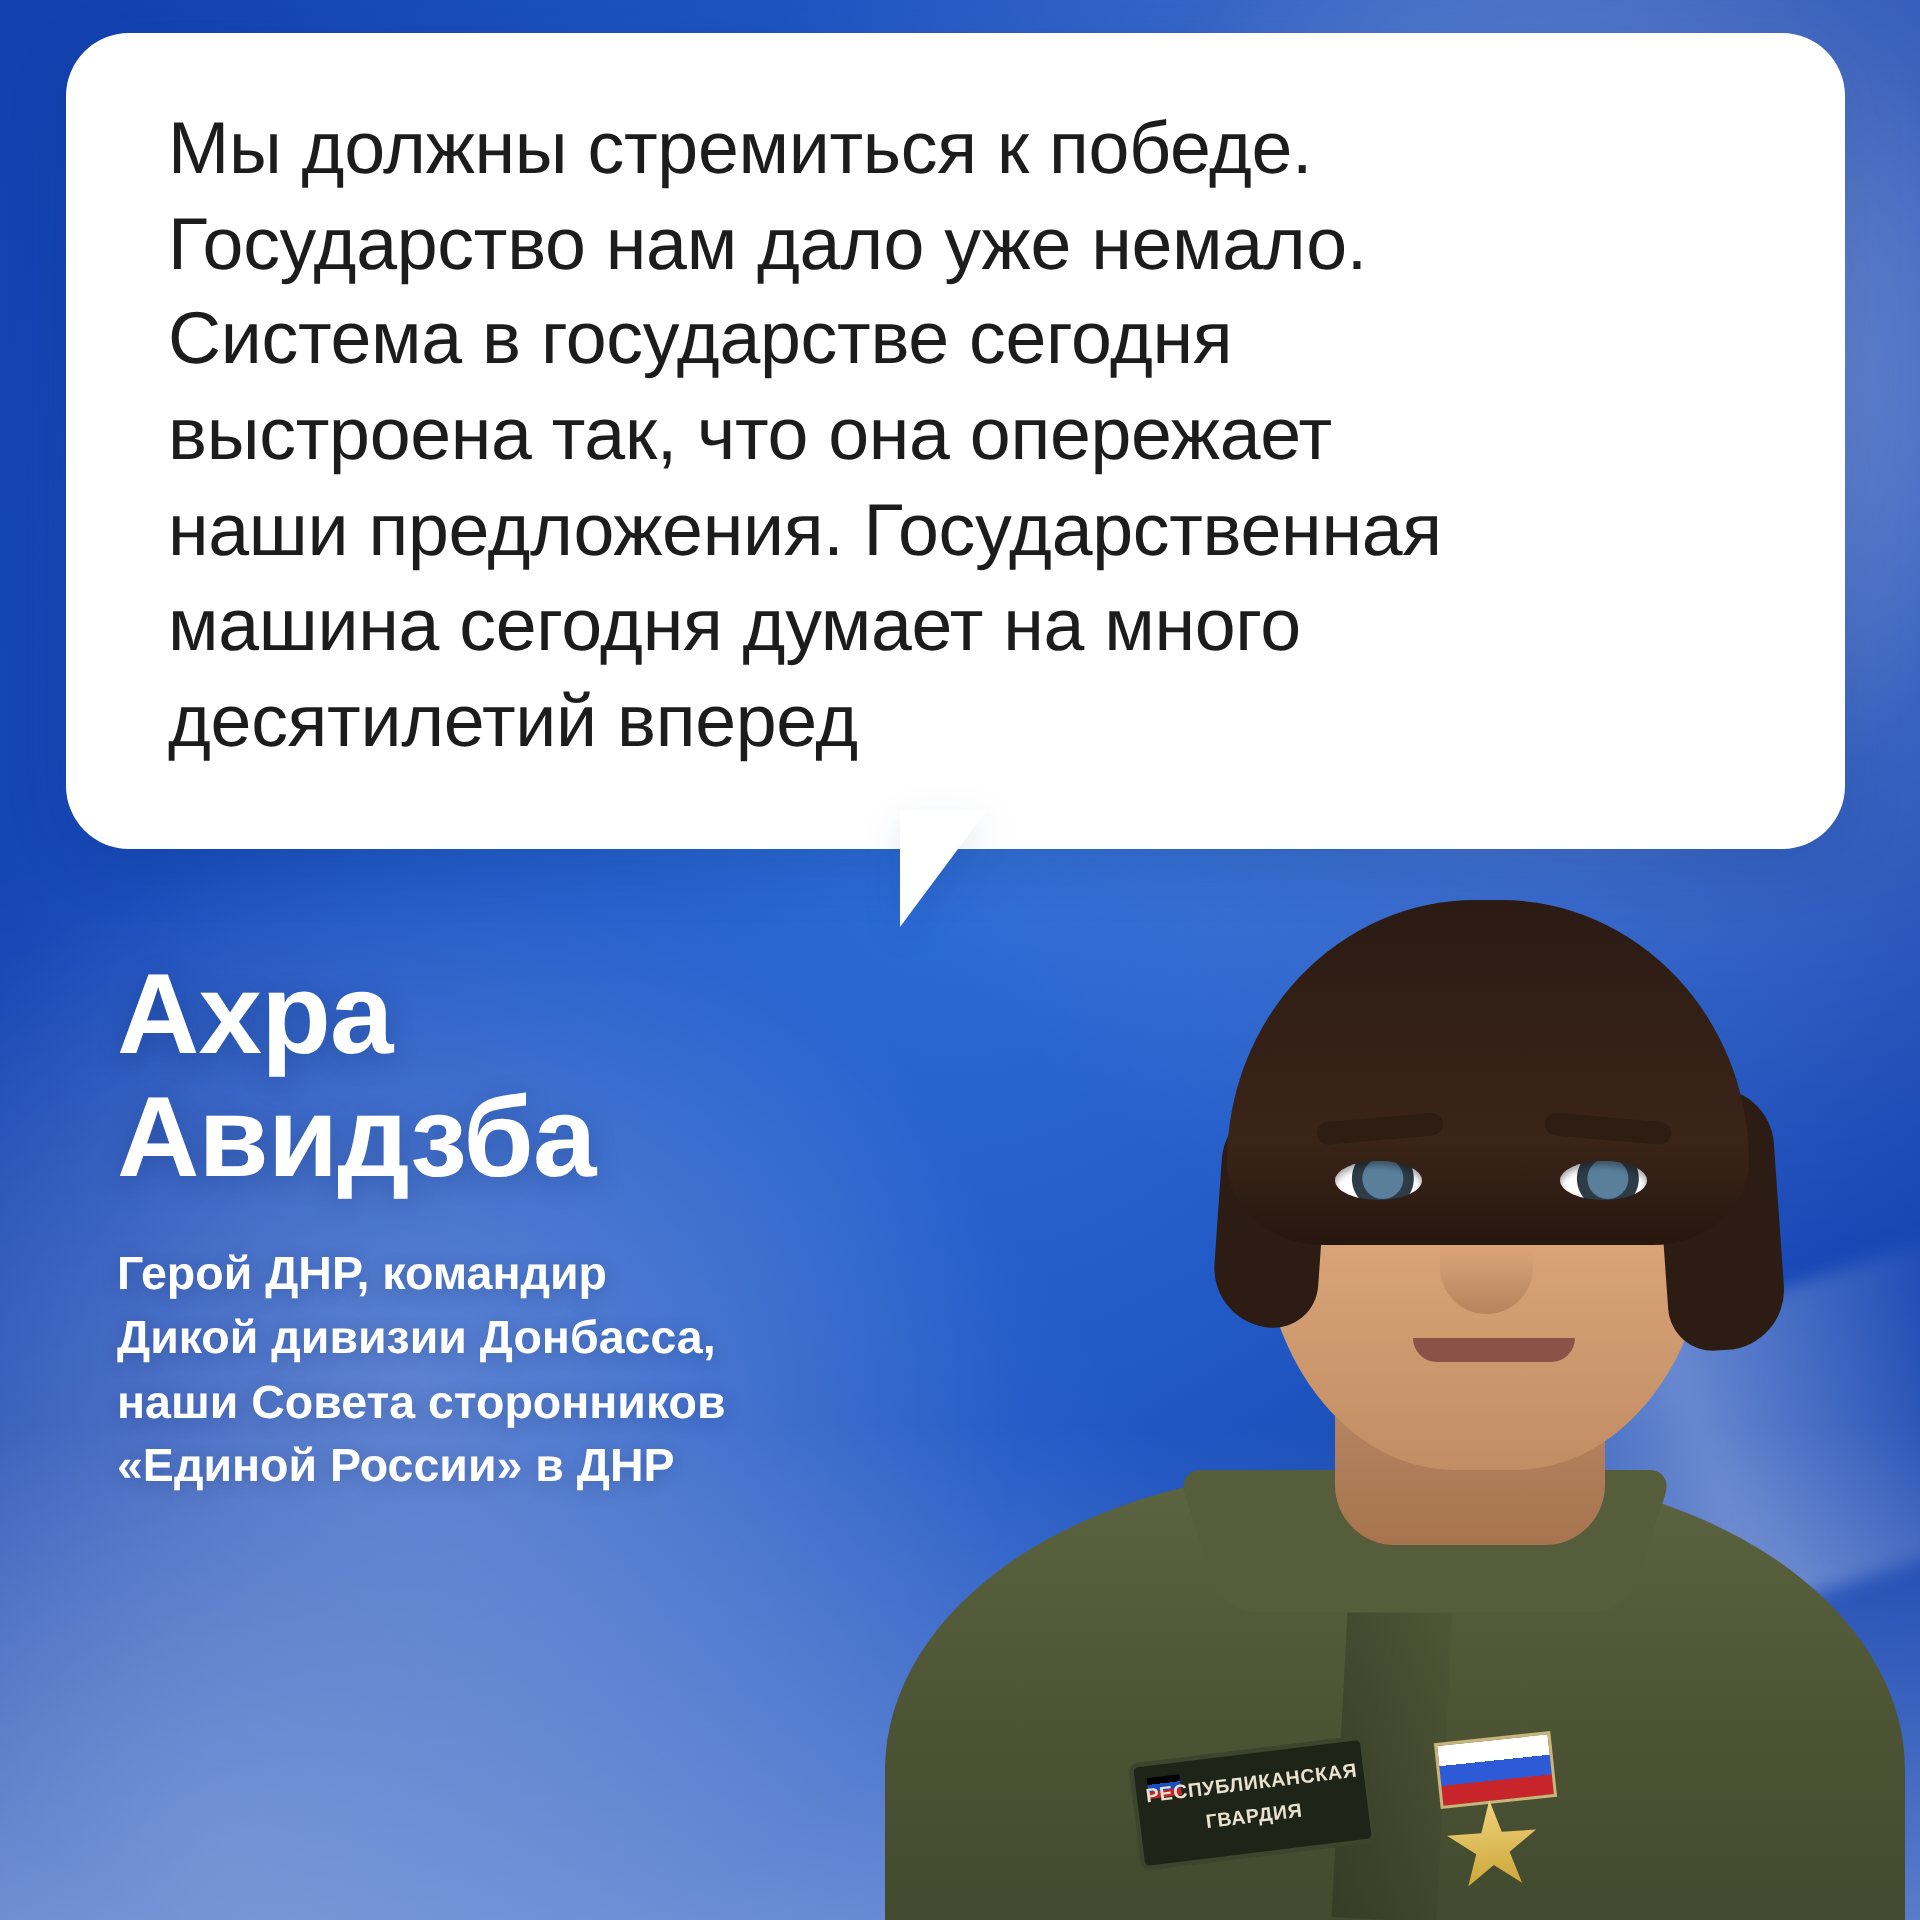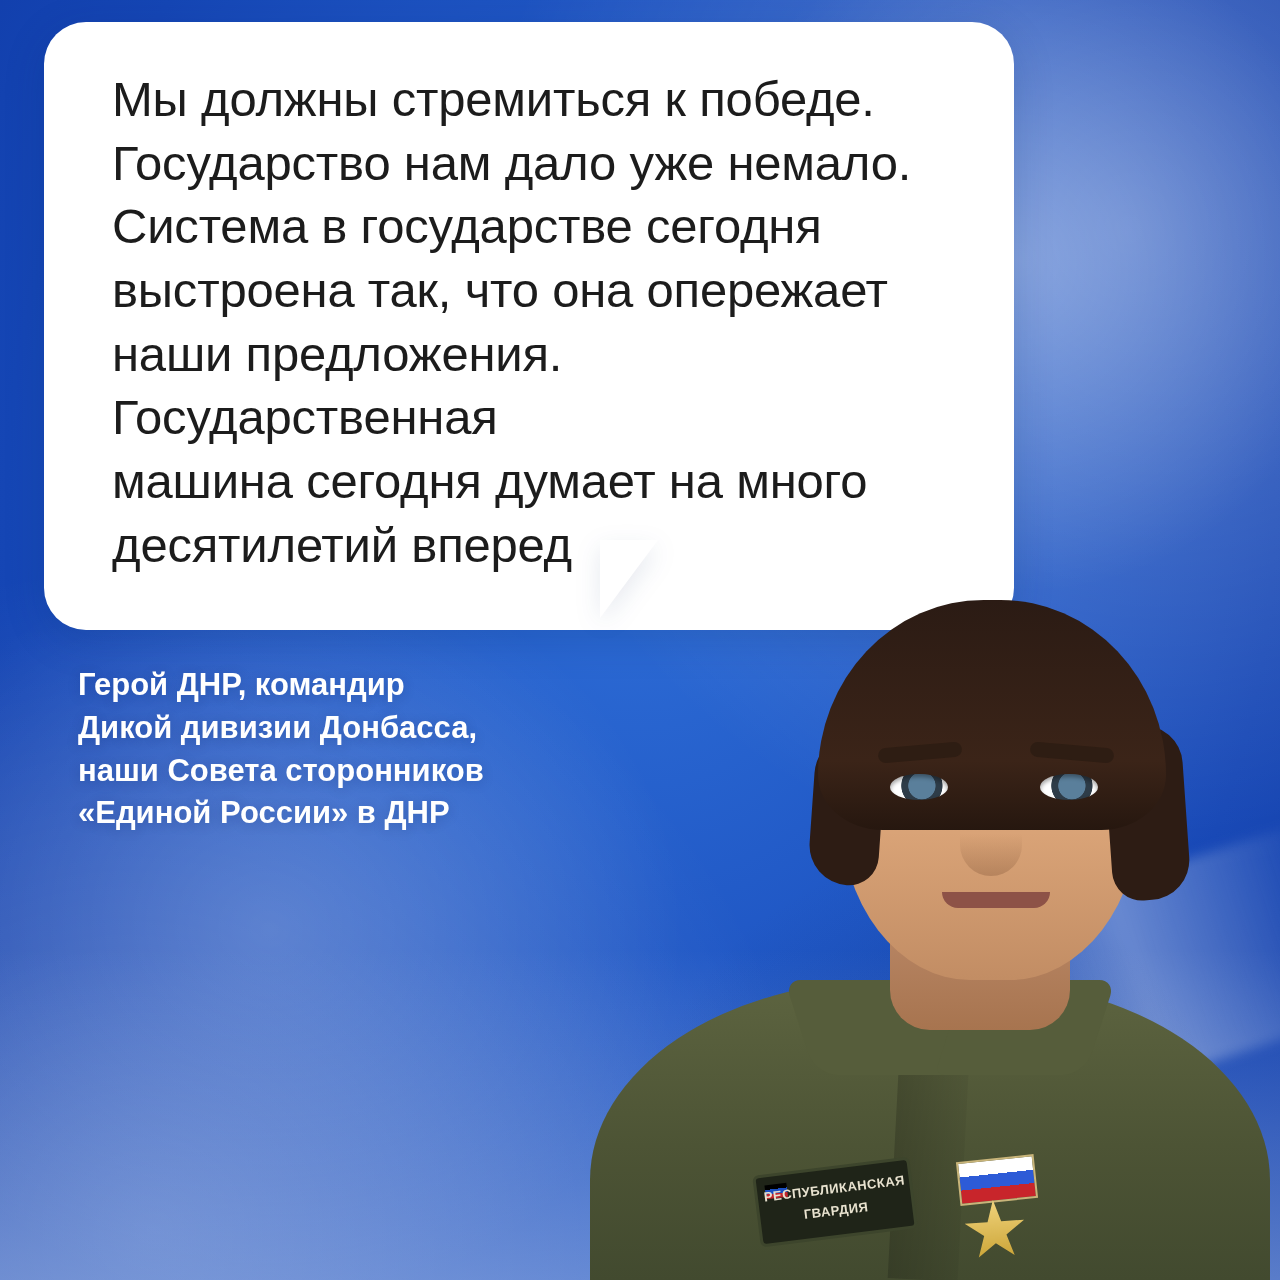--- a/index.html
+++ b/index.html
@@ -49,21 +49,21 @@
     background: linear-gradient(90deg, rgba(255,255,255,0.0) 0%, rgba(255,255,255,0.35) 50%, rgba(255,255,255,0.0) 100%);
     filter: blur(6px);
     pointer-events: none;
   }
 
   
   .bubble {
     position: absolute;
     left: 44px;
     top: 22px;
-    width: 970px;
+    width: 1186px;
     background: #ffffff;
     border-radius: 42px;
     padding: 46px 56px 52px 68px;
     box-sizing: border-box;
     box-shadow: 0 10px 40px rgba(8, 40, 100, 0.18);
   }
   .bubble-text {
     margin: 0;
     color: #1c1c1c;
     font-size: 49px;
@@ -311,20 +311,22 @@
 Государство нам дало уже немало.
 Система в государстве сегодня
 выстроена так, что она опережает
 наши предложения. Государственная
 машина сегодня думает на много
 десятилетий вперед</p>
   </div>
   <div class="bubble-tail"></div>
 
   <div class="person-block">
+    <h1 class="person-name">Ахра
+Авидзба</h1>
     <p class="person-role">Герой ДНР, командир
 Дикой дивизии Донбасса,
 наши Совета сторонников
 «Единой России» в ДНР</p>
   </div>
 
   <div class="portrait">
     <div class="p-shadow"></div>
     <div class="p-body"></div>
     <div class="p-collar-l"></div>

